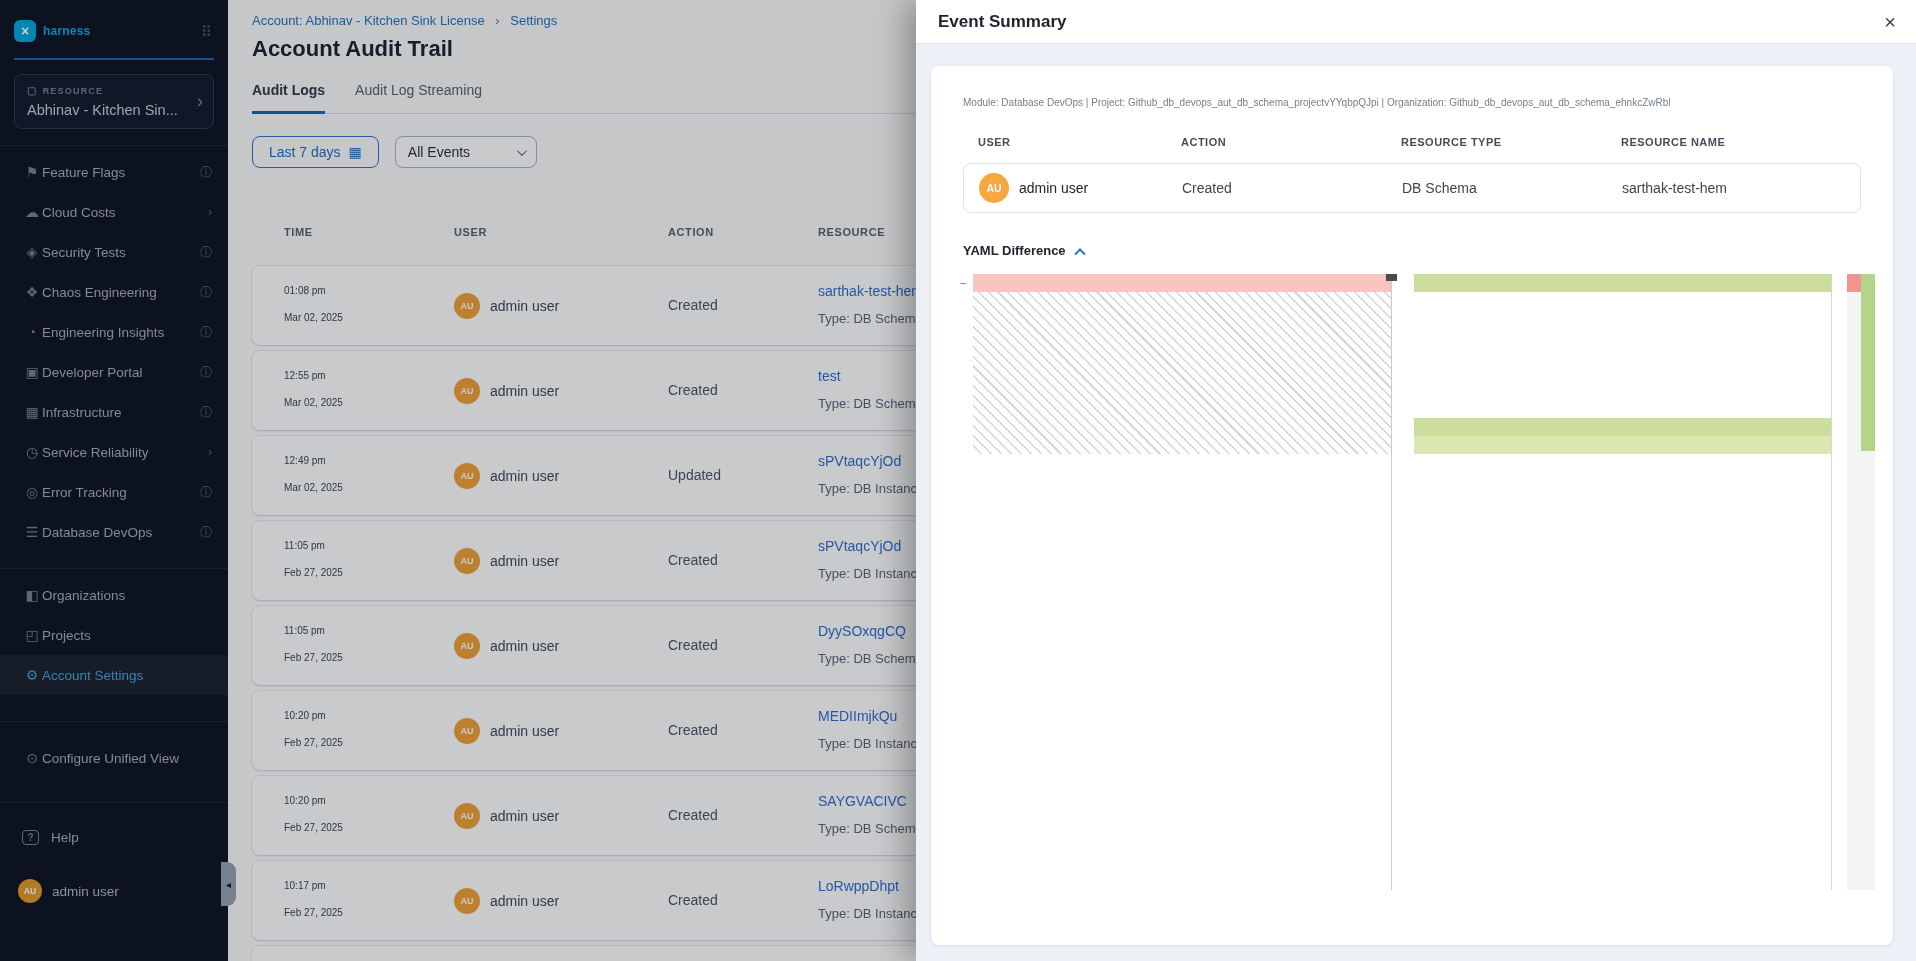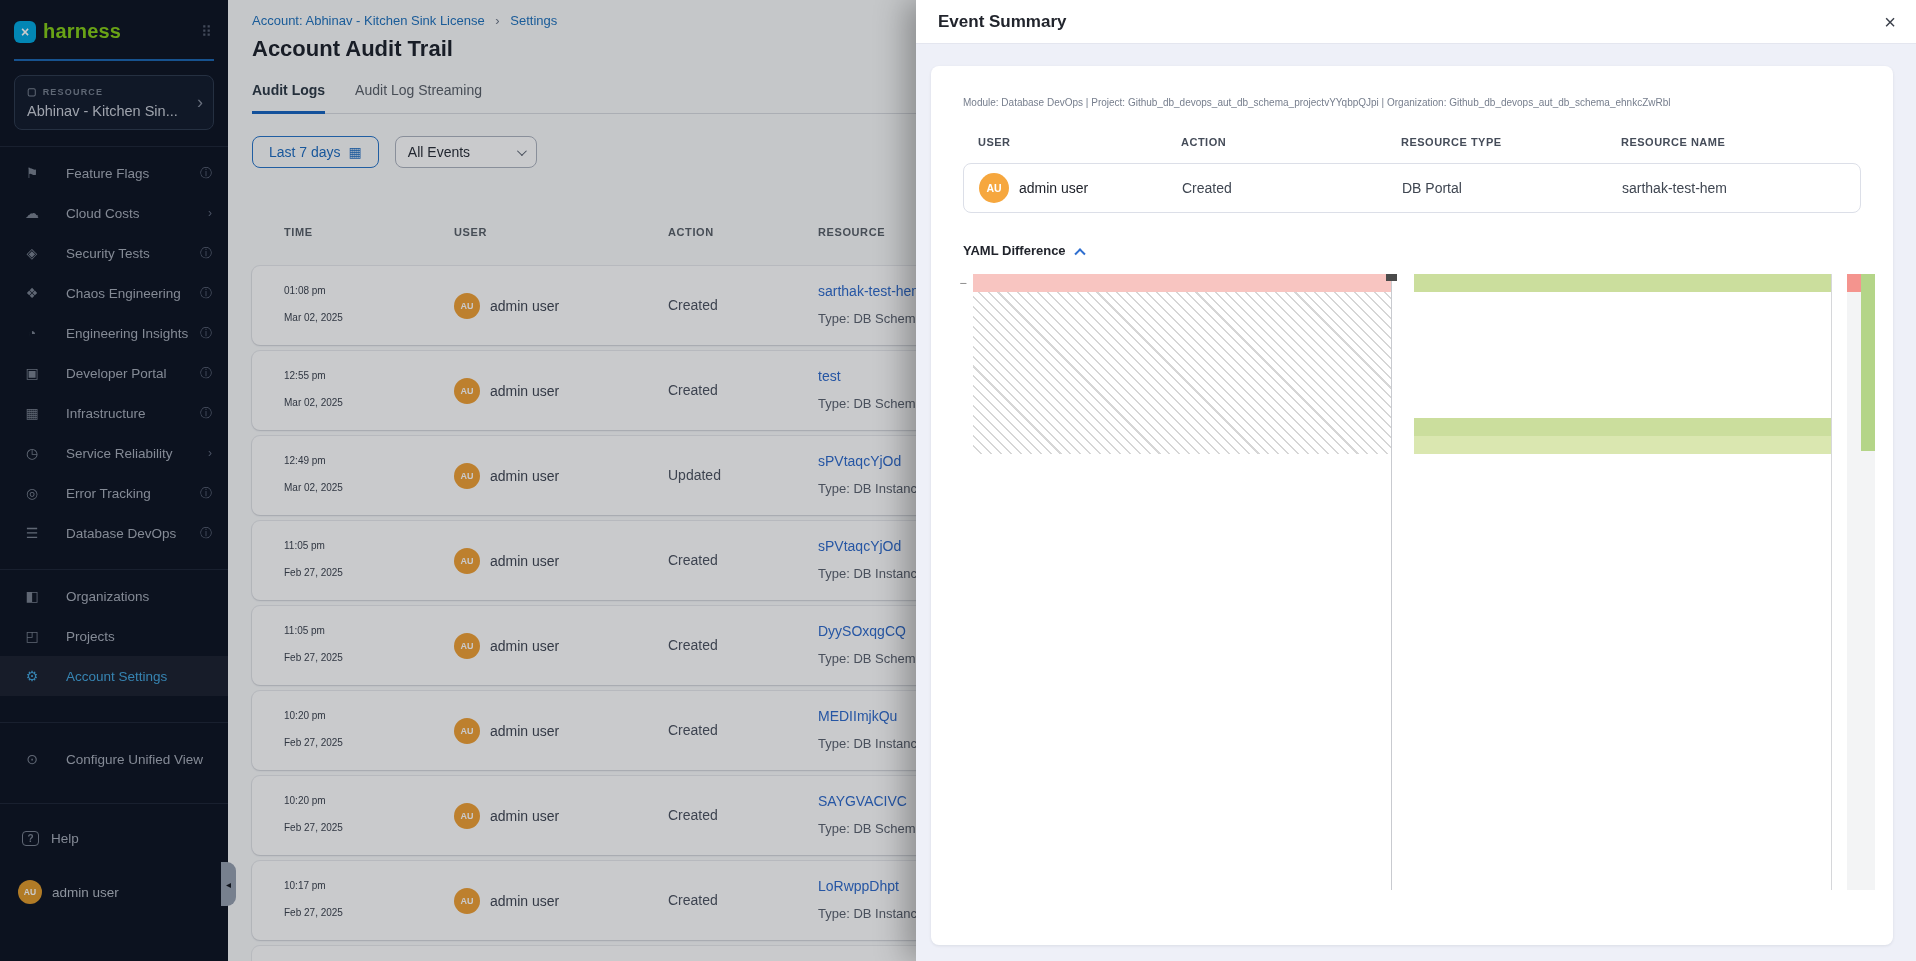--- a/index.html
+++ b/index.html
@@ -3,32 +3,32 @@
 <meta charset="utf-8">
 <style>
   * { margin:0; padding:0; box-sizing:border-box; }
   html,body { width:1916px; height:961px; }
   body { font-family:"Liberation Sans", sans-serif; background:#fff; overflow:hidden; position:relative; }
 
   
   .sidebar { position:absolute; left:0; top:0; width:228px; height:961px; background:#0d1422; z-index:1; }
   .logo-row { display:flex; align-items:center; padding:20px 16px 0 14px; }
   .logo-mark { width:22px; height:22px; background:#00a8e1; border-radius:6px; color:#fff; font-weight:bold; font-size:14px; display:flex; align-items:center; justify-content:center; }
-  .logo-text { color:#84cc16; font-size:20px; font-weight:600; margin-left:7px; letter-spacing:0.2px; }
+  .logo-text { color:#0ea5e9; font-size:12px; font-weight:600; margin-left:7px; letter-spacing:0.2px; }
   .grid-dots { margin-left:auto; color:#535b6c; font-size:15px; line-height:1; cursor:pointer; }
   .logo-underline { height:2px; background:#1c66b0; margin:16px 14px 0 14px; }
   .account-box { margin:14px 14px 0 14px; border:1px solid #2e3a4e; background:#121b2c; border-radius:8px; padding:10px 12px; position:relative; cursor:pointer; }
   .account-label { font-size:9px; letter-spacing:1.2px; color:#77808f; font-weight:700; display:flex; align-items:center; gap:5px; }
   .account-label .sq { font-size:10px; color:#77808f; }
   .account-name { color:#c9ced7; font-size:14.5px; margin-top:6px; white-space:nowrap; }
   .account-chev { position:absolute; right:10px; top:50%; transform:translateY(-54%); color:#828a99; font-size:18px; }
   .side-divider { height:1px; background:#1e2636; margin:16px 0 6px 0; }
   .side-item { display:flex; align-items:center; height:40px; padding:0 16px 0 22px; cursor:pointer; position:relative; }
   .side-item .mod-icon { width:20px; color:#79818f; font-size:14px; text-align:center; }
-  .side-item .side-label { color:#a7adb9; font-size:13.5px; margin-left:24px; }
+  .side-item .side-label { color:#a7adb9; font-size:13.5px; margin-left:0; }
   .side-item .trail { margin-left:auto; color:#5f677a; font-size:12px; }
   .side-item.active { background:rgba(255,255,255,0.06); }
   .side-item.active .side-label, .side-item.active .mod-icon { color:#43a5dd; }
   .help-row { display:flex; align-items:center; padding:0 16px 0 22px; height:40px; cursor:pointer; }
   .help-bubble { width:17px; height:15px; border:1.5px solid #79818f; border-radius:4px; color:#79818f; font-size:10px; font-weight:bold; display:flex; align-items:center; justify-content:center; }
   .help-row .side-label { color:#a7adb9; font-size:13.5px; margin-left:12px; }
   .user-row { display:flex; align-items:center; padding:0 16px 0 18px; height:44px; cursor:pointer; }
   .user-avatar { width:24px; height:24px; border-radius:50%; background:#e09a2b; color:#fff; font-size:8.5px; font-weight:bold; display:flex; align-items:center; justify-content:center; }
   .user-row .side-label { color:#b3b9c3; font-size:13.5px; margin-left:10px; }
 
@@ -418,21 +418,21 @@
         <span>ACTION</span>
         <span>RESOURCE TYPE</span>
         <span>RESOURCE NAME</span>
       </div>
       <div class="erow">
         <div class="ucell">
           <span class="eavatar">AU</span>
           <span>admin user</span>
         </div>
         <div>Created</div>
-        <div>DB Portal</div>
+        <div>DB Schema</div>
         <div>sarthak-test-hem</div>
       </div>
 
       <div class="yaml-label-row">
         <span class="yaml-label">YAML Difference</span>
         <span class="chev-up"></span>
       </div>
     </div>
 
     <div class="editor">

